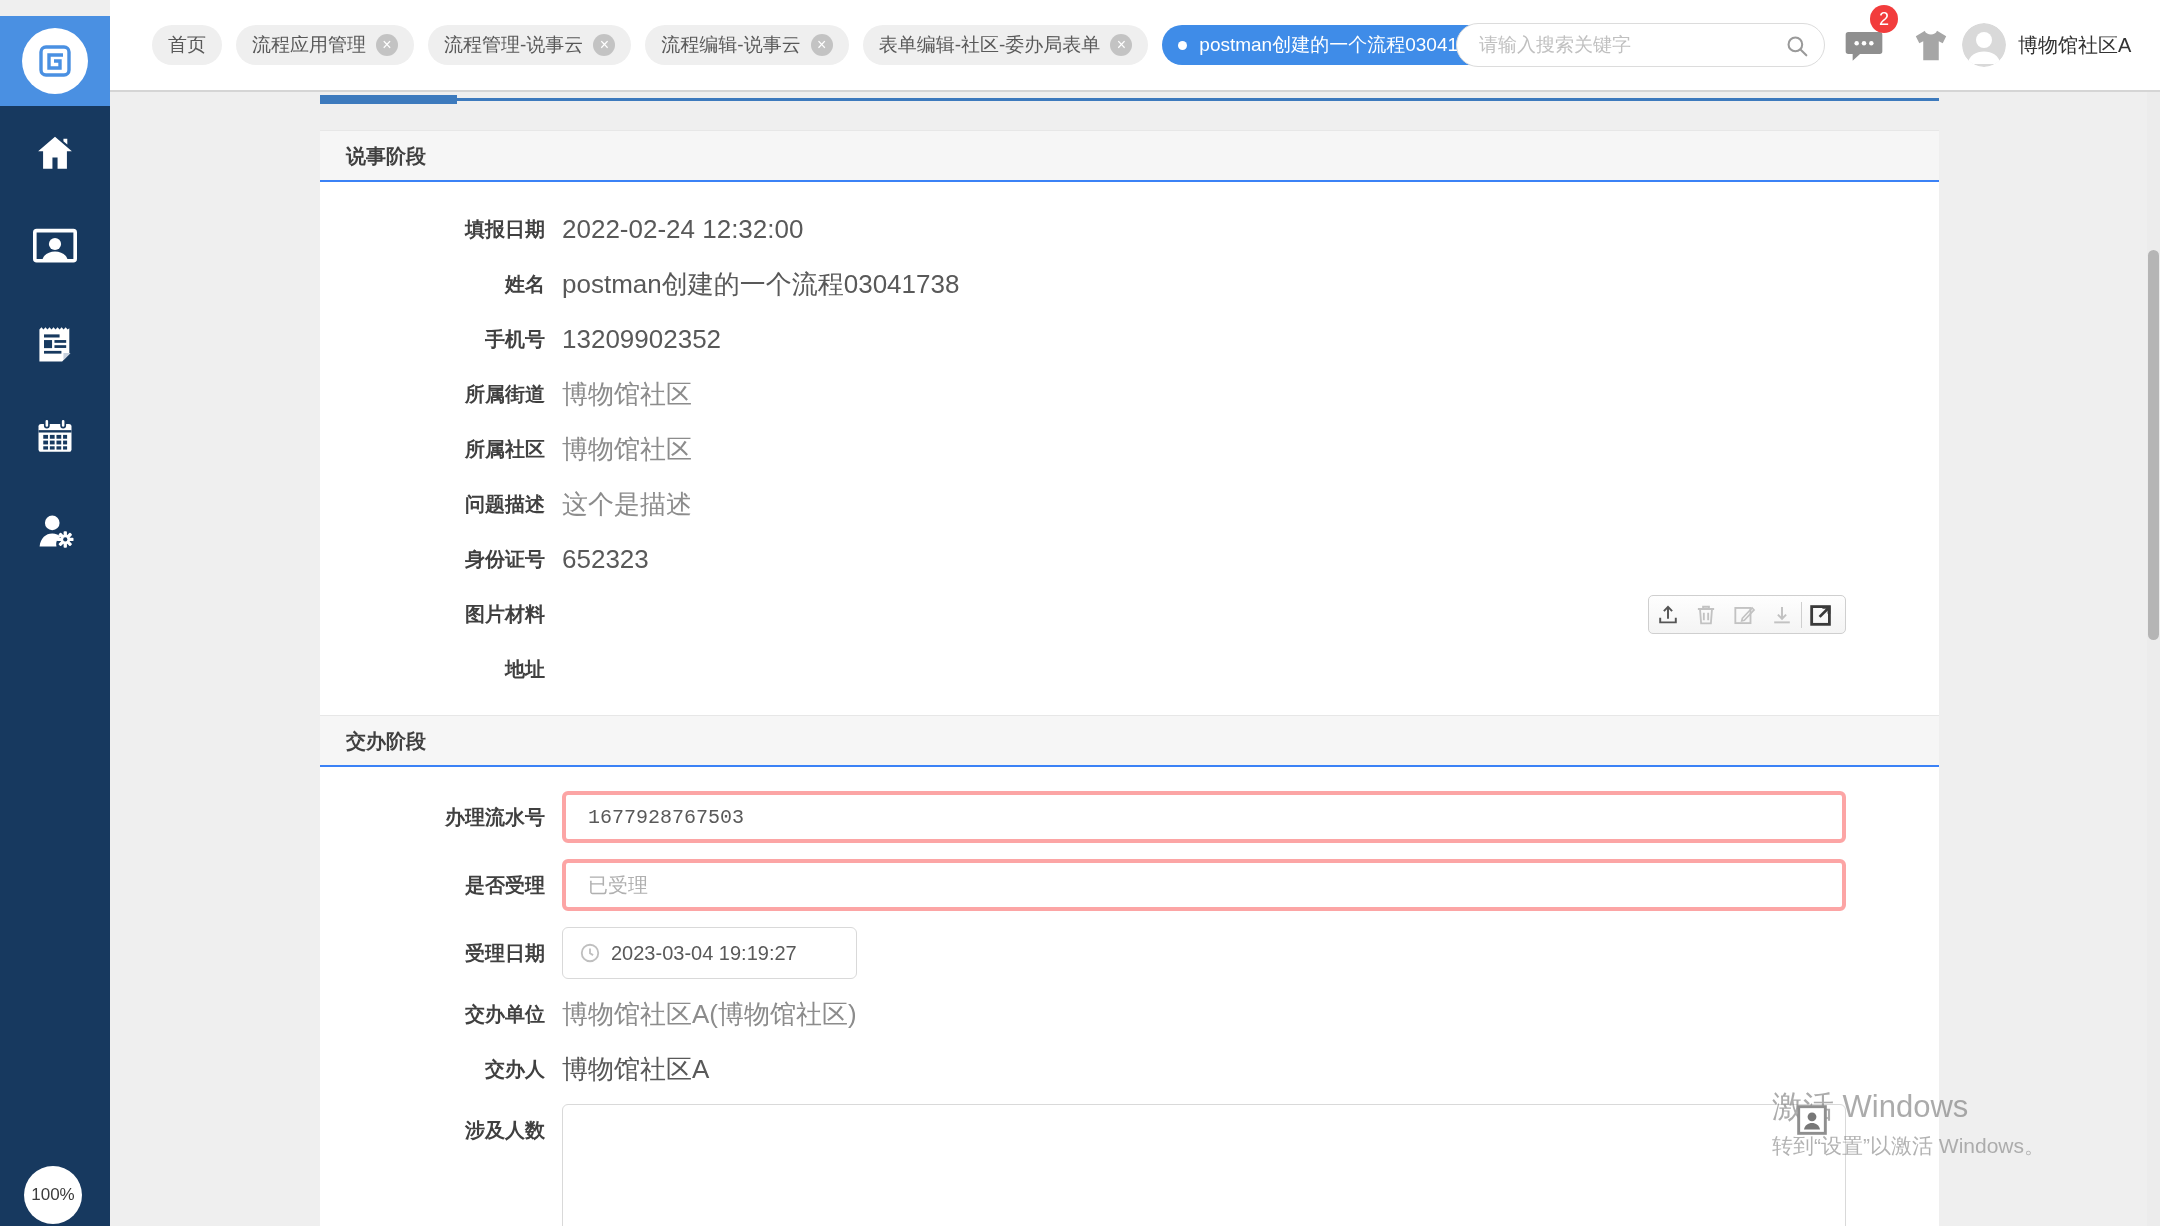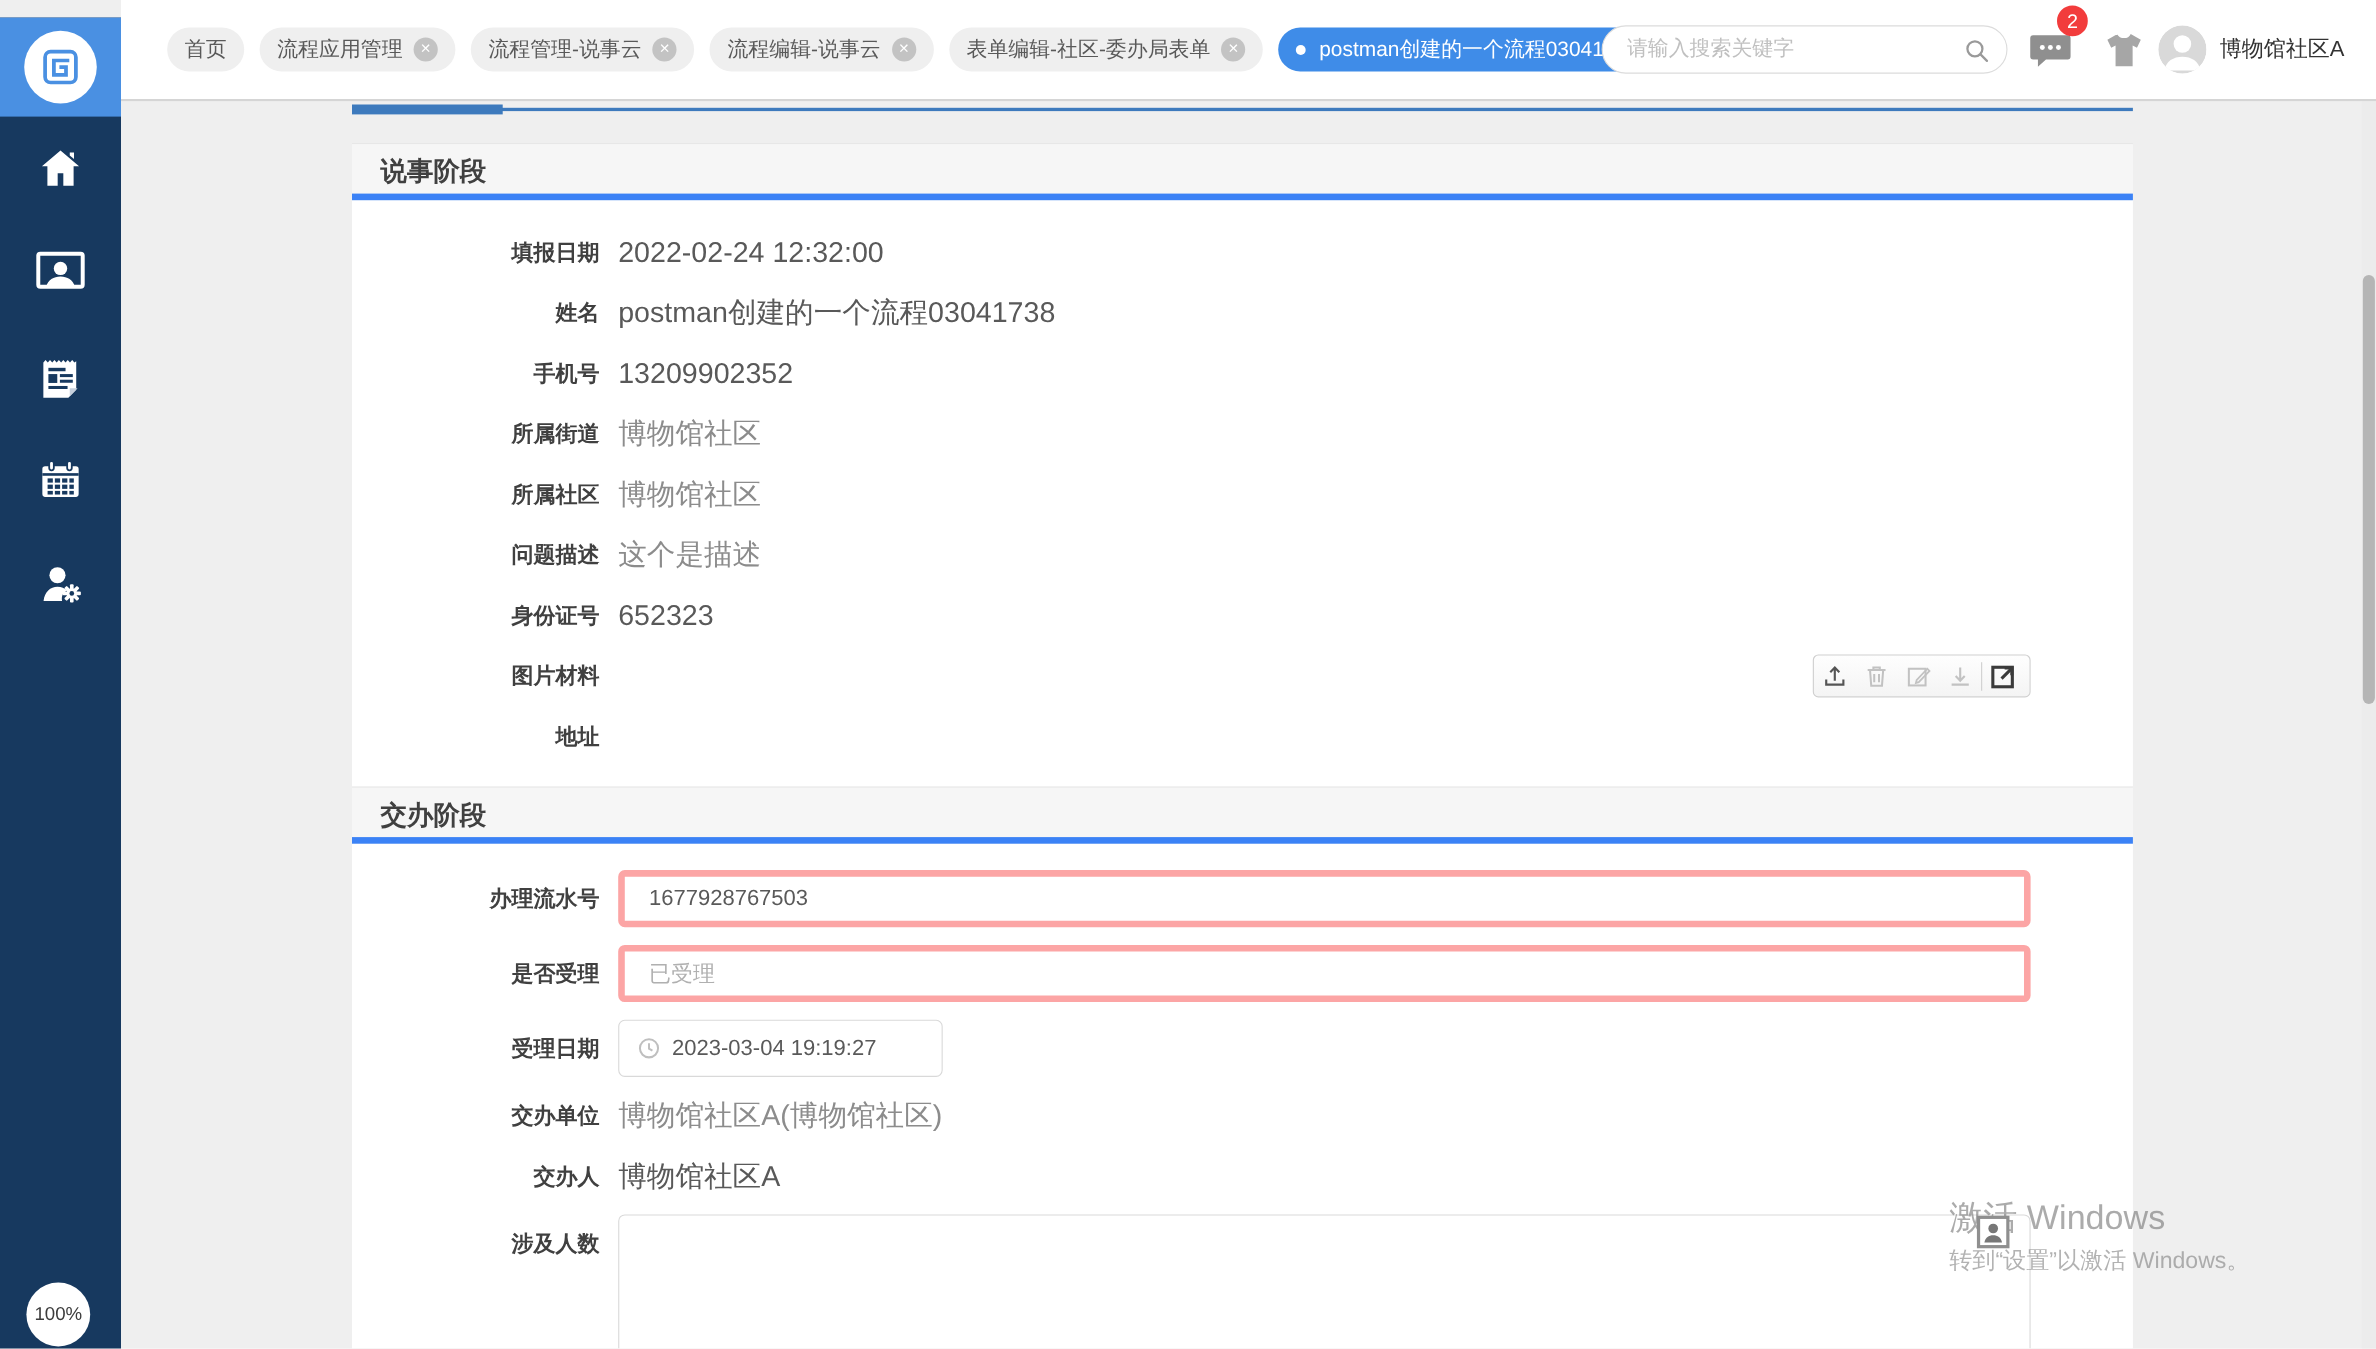--- a/index.html
+++ b/index.html
@@ -36,37 +36,37 @@
            color:#fff; font-size:18px; display:flex; align-items:center; justify-content:center; z-index:2; }
   .avatar { position:absolute; left:1852px; top:23px; width:44px; height:44px; border-radius:50%; overflow:hidden; cursor:pointer; }
   .username { position:absolute; left:1908px; top:0; height:92px; line-height:90px; font-size:20px; color:#333; cursor:pointer; }
 
   
   .content { position:absolute; left:110px; top:92px; width:2050px; height:1134px; background:#efefef; overflow:hidden; }
   .ink-thick { position:absolute; left:210px; top:3px; width:137px; height:9px; background:#3D7ABD; }
   .ink-thin  { position:absolute; left:210px; top:6px; width:1619px; height:3px; background:#3D7ABD; }
 
   .card { position:absolute; left:210px; top:38px; width:1619px; height:1210px; background:#fff; }
-  .sec-hdr { height:52px; background:#f6f6f6; border-bottom:6px solid #3b82f6; border-top:1px solid #e7e7e7;
-             line-height:51px; padding-left:26px; font-size:24px; font-weight:700; color:#404040; }
+  .sec-hdr { height:52px; background:#f6f6f6; border-bottom:2px solid #3b82f6; border-top:1px solid #e7e7e7;
+             line-height:51px; padding-left:26px; font-size:20px; font-weight:700; color:#404040; }
   .sp20 { height:20px; } .sp18 { height:18px; }
 
   .row { height:55px; display:flex; align-items:center; position:relative; }
   .flabel { width:242px; text-align:right; padding-right:17px; font-size:20px; font-weight:700; color:#404040; flex:none; }
   .fvalue { font-size:26px; color:#595959; }
   .fvalue.muted { color:#8c8c8c; }
 
   .img-toolbar { position:absolute; right:93px; top:8px; width:198px; height:39px; border:1px solid #cfcfcf; border-radius:5px;
                  background:linear-gradient(#fefefe,#f4f4f4); display:flex; align-items:center; }
   .tbtn { width:38px; height:37px; display:flex; align-items:center; justify-content:center; cursor:pointer; }
   .tdiv { width:1px; height:26px; background:#cfcfcf; }
 
   .row-input { height:68px; display:flex; align-items:center; }
-  .fbox { width:1284px; height:52px; border:6px solid #fca5a5; border-radius:6px; background:#fff; font-size:20px; color:#595959;
-          padding:0 22px; font-family:Liberation Sans, sans-serif; outline:none; }
+  .fbox { width:1284px; height:52px; border:4px solid #fca5a5; border-radius:6px; background:#fff; font-size:20px; color:#595959;
+          padding:0 22px; font-family:Liberation Mono, monospace; outline:none; }
   .fbox.light { color:#b0b0b0; }
   .fbox-date { width:295px; height:52px; border:1px solid #d9d9d9; border-radius:6px; background:#fff;
                display:flex; align-items:center; gap:10px; padding:0 16px; font-size:20px; color:#595959; }
   .underline { position:absolute; left:242px; right:93px; bottom:8px; border-bottom:1px solid #dcdcdc; }
   .row-area { display:flex; align-items:flex-start; margin-top:7px; }
   .row-area .flabel { margin-top:13px; }
   .farea { width:1284px; height:180px; border:1px solid #d9d9d9; border-radius:6px; background:#fff; resize:none; outline:none; font-family:inherit; }
 
   
   .scroll-track { position:absolute; right:0; top:92px; width:13px; height:1134px; background:#ececec; }

